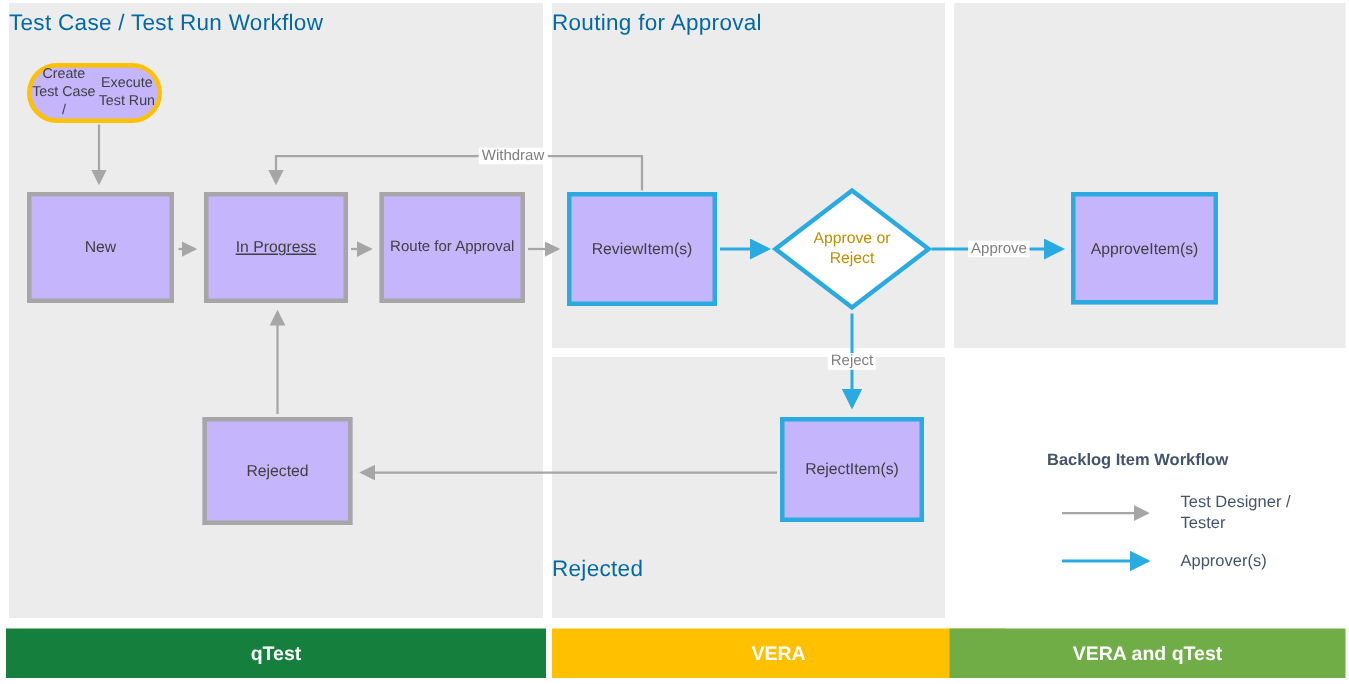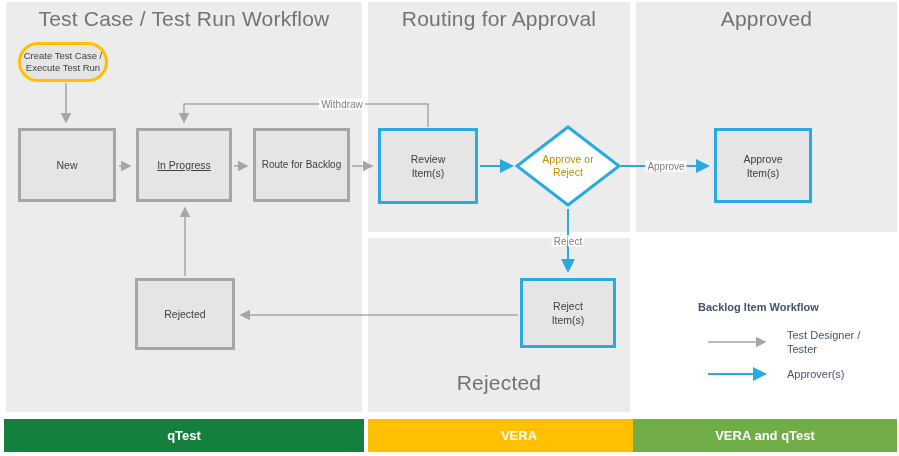--- a/index.html
+++ b/index.html
@@ -3,27 +3,27 @@
 <meta charset="utf-8">
 <style>
   html,body{margin:0;padding:0;background:#fff;}
   #stage{
     position:relative;width:899px;height:456px;
     font-family:"Liberation Sans",sans-serif;
     background:#fff;overflow:hidden;
   }
   .panel{position:absolute;background:#ECECEC;}
   .col-title{
-    position:absolute;text-align:center;font-size:21px;
-    color:#737373;letter-spacing:.2px;
+    position:absolute;text-align:left;font-size:15px;
+    color:#0369a1;letter-spacing:.2px;
   }
   #connector-layer{position:absolute;left:0;top:0;z-index:2;pointer-events:none;}
   .node{
-    position:absolute;background:#e5e5e5;border:3px solid #A6A6A6;
-    display:flex;flex-direction:column;align-items:center;justify-content:center;
+    position:absolute;background:#c4b5fd;border:3px solid #A6A6A6;
+    display:flex;flex-direction:row;align-items:center;justify-content:center;
     text-align:center;font-size:10.5px;color:#404040;line-height:14px;
     box-sizing:border-box;z-index:3;
   }
   .node.blue{border-color:#29ABE2;}
   .node.start{
     border:3px solid #FFC000;border-radius:20px;font-size:9.5px;line-height:12px;
   }
   .nowrap{white-space:nowrap;}
   .edge-label{
     position:absolute;transform:translate(-50%,-50%);
@@ -50,21 +50,20 @@
 
 <div id="stage">
 
   <div class="panel" style="left:6px;top:2px;width:356px;height:410px;"></div>
   <div class="panel" style="left:368px;top:2px;width:262px;height:230px;"></div>
   <div class="panel" style="left:368px;top:238px;width:262px;height:174px;"></div>
   <div class="panel" style="left:636px;top:2px;width:261px;height:230px;"></div>
 
   <div class="col-title" style="left:6px;top:7px;width:356px;">Test Case / Test Run Workflow</div>
   <div class="col-title" style="left:368px;top:7px;width:262px;">Routing for Approval</div>
-  <div class="col-title" style="left:636px;top:7px;width:261px;">Approved</div>
   <div class="col-title" style="left:368px;top:371px;width:262px;">Rejected</div>
 
   <svg id="connector-layer" width="899" height="456" viewBox="0 0 899 456">
     <defs>
       <marker id="ah-gray" markerWidth="8" markerHeight="8" refX="6" refY="3.5" orient="auto">
         <path d="M0,0 L7,3.5 L0,7 z" fill="#A6A6A6"></path>
       </marker>
       <marker id="ah-blue" markerWidth="8" markerHeight="8" refX="6" refY="3.5" orient="auto">
         <path d="M0,0 L7,3.5 L0,7 z" fill="#29ABE2"></path>
       </marker>
@@ -95,21 +94,21 @@
 
   <div class="node" style="left:18px;top:128px;width:98px;height:74px;">
     <span>New</span>
   </div>
 
   <div class="node" style="left:136px;top:128px;width:96px;height:74px;text-decoration:underline;">
     <span>In Progress</span>
   </div>
 
   <div class="node" style="left:253px;top:128px;width:97px;height:74px;font-size:10px;">
-    <span class="nowrap">Route for Backlog</span>
+    <span class="nowrap">Route for Approval</span>
   </div>
 
   <div class="node blue" style="left:378px;top:128px;width:100px;height:76px;">
     <span>Review</span>
     <span>Item(s)</span>
   </div>
 
   <div class="diamond-text" style="left:518px;top:128px;width:100px;height:76px;">
     <span>Approve or</span>
     <span>Reject</span>

